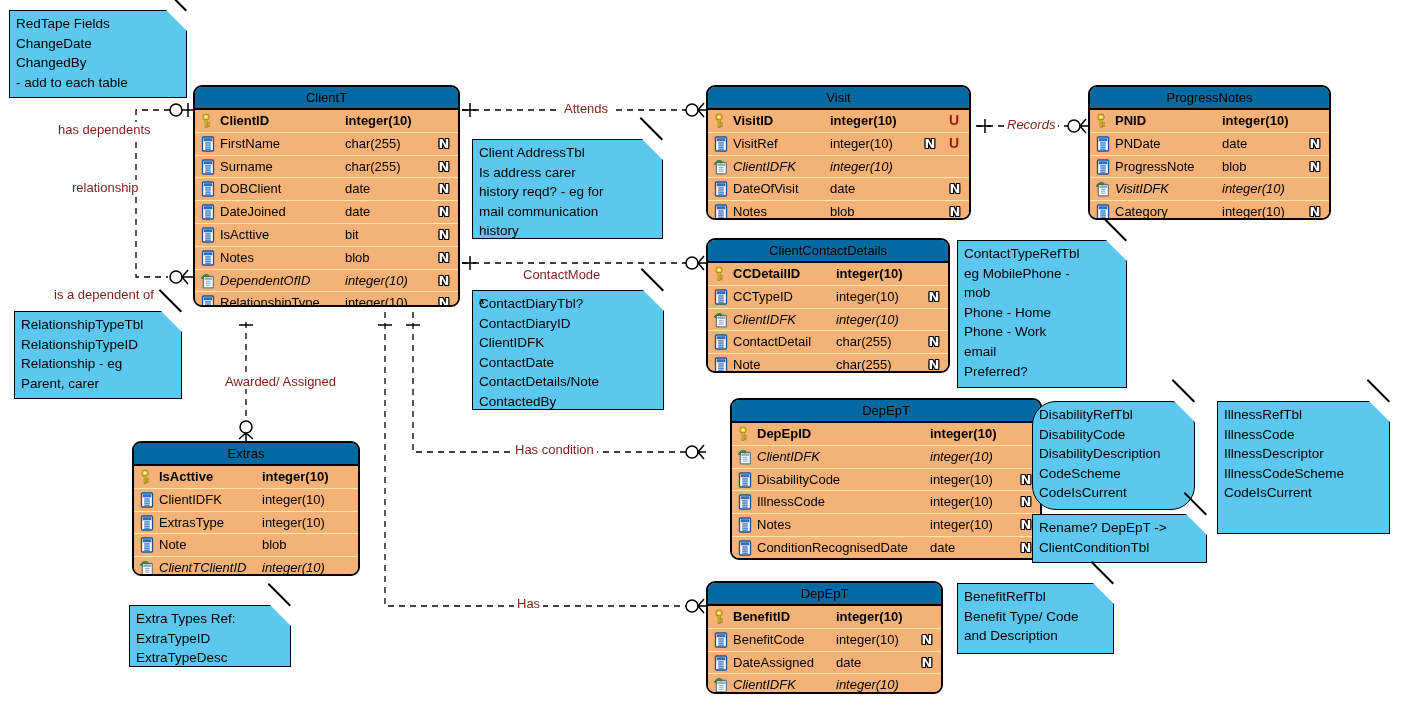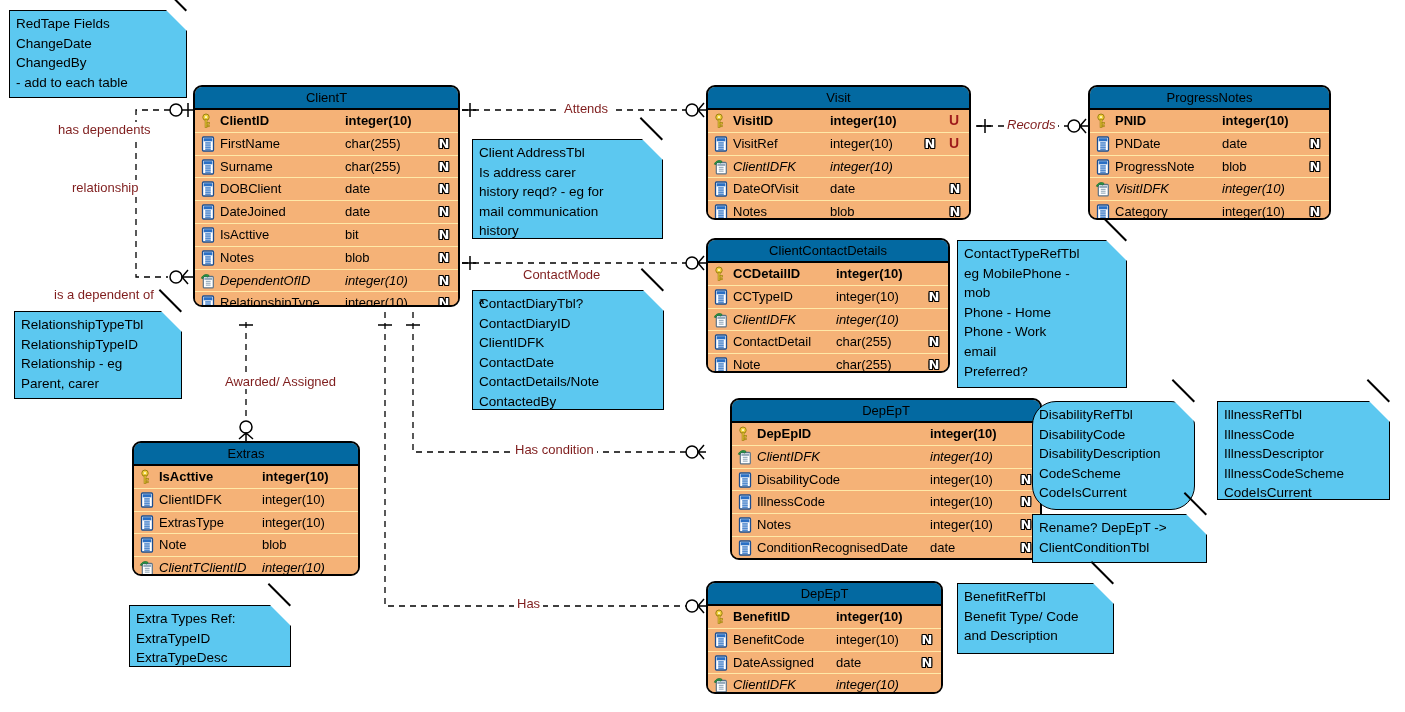--- a/index.html
+++ b/index.html
@@ -642,21 +642,21 @@
 mob
 Phone - Home
 Phone - Work
 email
 Preferred?</div></div>
     <div class="note" style="left: 1032px; top: 401px; width: 163px; height: 109px; border-radius: 24px;"><div class="foldtri"></div><div class="foldline"></div><div class="txt">DisabilityRefTbl
 DisabilityCode
 DisabilityDescription
 CodeScheme
 CodeIsCurrent</div></div>
-    <div class="note" style="left: 1217px; top: 401px; width: 173px; height: 99px;"><div class="foldtri"></div><div class="foldline"></div><div class="txt">IllnessRefTbl
+    <div class="note" style="left: 1217px; top: 401px; width: 173px; height: 133px;"><div class="foldtri"></div><div class="foldline"></div><div class="txt">IllnessRefTbl
 IllnessCode
 IllnessDescriptor
 IllnessCodeScheme
 CodeIsCurrent</div></div>
     <div class="note" style="left: 1032px; top: 514px; width: 175px; height: 49px;"><div class="foldtri"></div><div class="foldline"></div><div class="txt">Rename? DepEpT -&gt;
 ClientConditionTbl</div></div>
     <div class="note" style="left: 957px; top: 583px; width: 157px; height: 71px;"><div class="foldtri"></div><div class="foldline"></div><div class="txt">BenefitRefTbl
 Benefit Type/ Code
 and Description</div></div>
     <div class="note" style="left: 129px; top: 605px; width: 162px; height: 62px;"><div class="foldtri"></div><div class="foldline"></div><div class="txt">Extra Types Ref:

